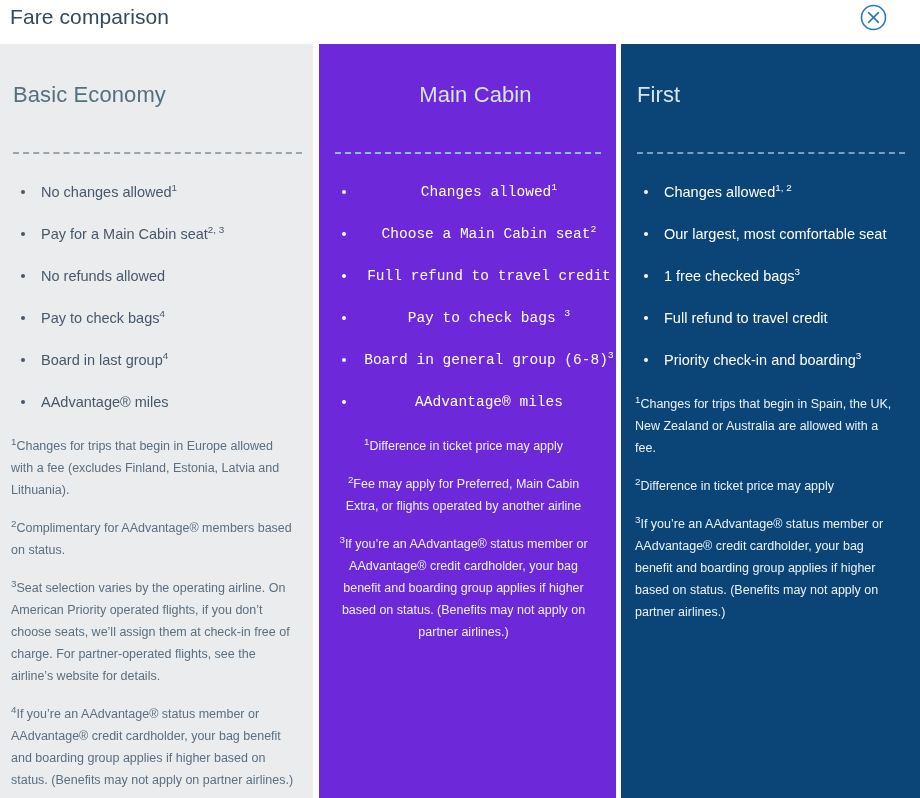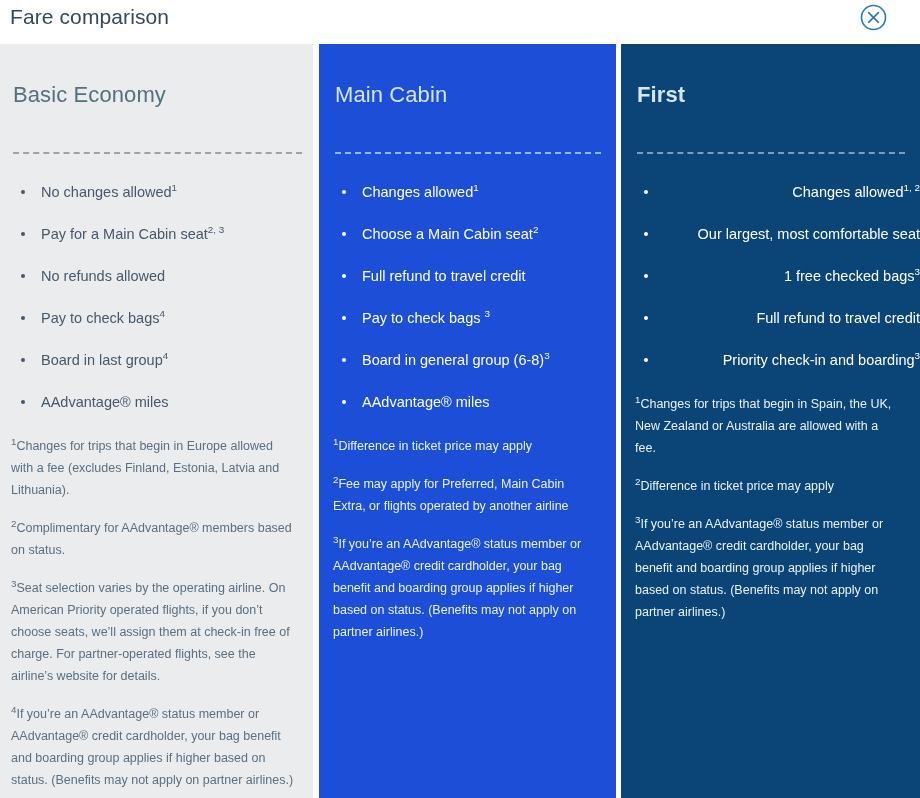--- a/index.html
+++ b/index.html
@@ -57,33 +57,33 @@
     width: 920px;
     height: 754px;
   }
   .col {
     position: absolute;
     top: 0;
     height: 754px;
     overflow: hidden;
   }
   .col-basic   { left: 0px;   width: 313px; background: #ebecee; }
-  .col-main    { left: 319px; width: 297px; background: #1d4ed8; }
+  .col-main    { left: 319px; width: 297px; background: #6d28d9; text-align: center; }
   .col-first   { left: 621px; width: 299px; background: #0b4476; }
 
   .col-title {
     font-size: 22px;
     font-weight: 400;
     line-height: 28px;
     letter-spacing: 0.1px;
     white-space: nowrap;
   }
   .col-basic .col-title { color: #54707e; padding: 19px 0 0 13px; }
   .col-main  .col-title { color: #d4e6f3; padding: 19px 0 0 16px; }
-  .col-first .col-title { color: #d4e6f3; padding: 19px 0 0 16px; font-weight: bold; }
+  .col-first .col-title { color: #d4e6f3; padding: 19px 0 0 16px; }
 
   .divider {
     height: 0;
     border-top: 2px dashed;
     margin-top: 43px;
   }
   .col-basic .divider { border-color: #9aa4ac; margin-left: 13px; margin-right: 11px; }
   .col-main  .divider { border-color: #8dbbdc; margin-left: 16px; margin-right: 15px; }
   .col-first .divider { border-color: #7d9cbe; margin-left: 16px; margin-right: 15px; }
 
@@ -97,22 +97,22 @@
     position: relative;
     font-size: 14.5px;
     line-height: 19px;
     padding-left: 22px;
   }
   .col-basic ul.features { margin: 29px 0 0 19px; }
   .col-main  ul.features { margin: 29px 0 0 21px; }
   .col-first ul.features { margin: 29px 0 0 21px; }
 
   .col-basic ul.features li { color: #46586a; margin-bottom: 23px; }
-  .col-main  ul.features li { color: #ffffff; margin-bottom: 23px; font-weight: 500; }
-  .col-first ul.features li { color: #ffffff; margin-bottom: 23px; font-weight: 500; text-align: right; }
+  .col-main  ul.features li { color: #ffffff; margin-bottom: 23px; font-weight: 500; font-family: Liberation Mono, monospace; }
+  .col-first ul.features li { color: #ffffff; margin-bottom: 23px; font-weight: 500; }
 
   ul.features li .bullet {
     position: absolute;
     left: 2px;
     top: 7px;
     width: 4px;
     height: 4px;
     border-radius: 50%;
   }
   .col-basic ul.features li .bullet { background: #46586a; }

